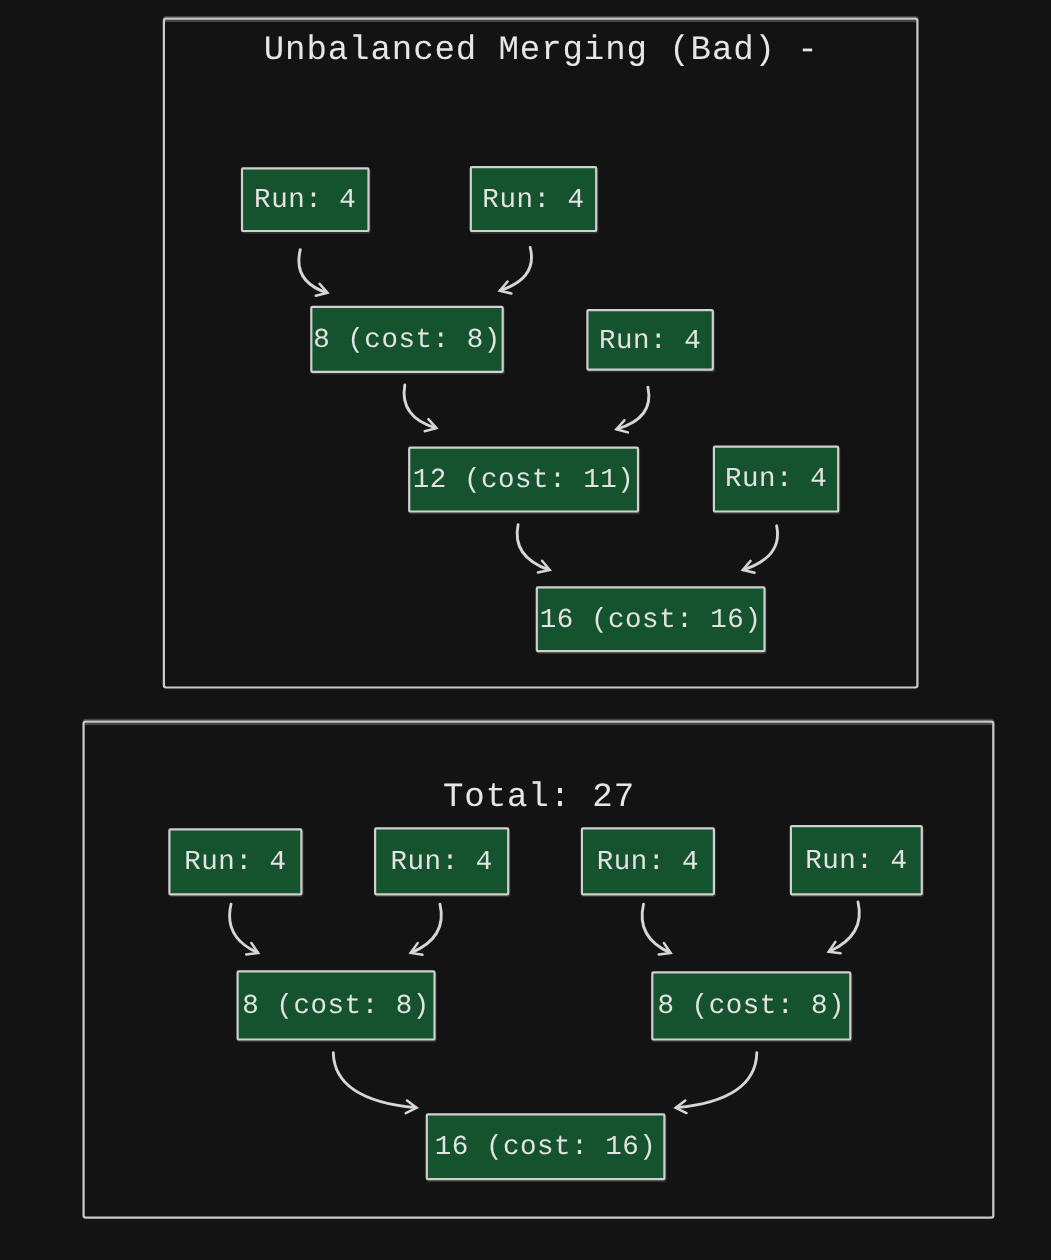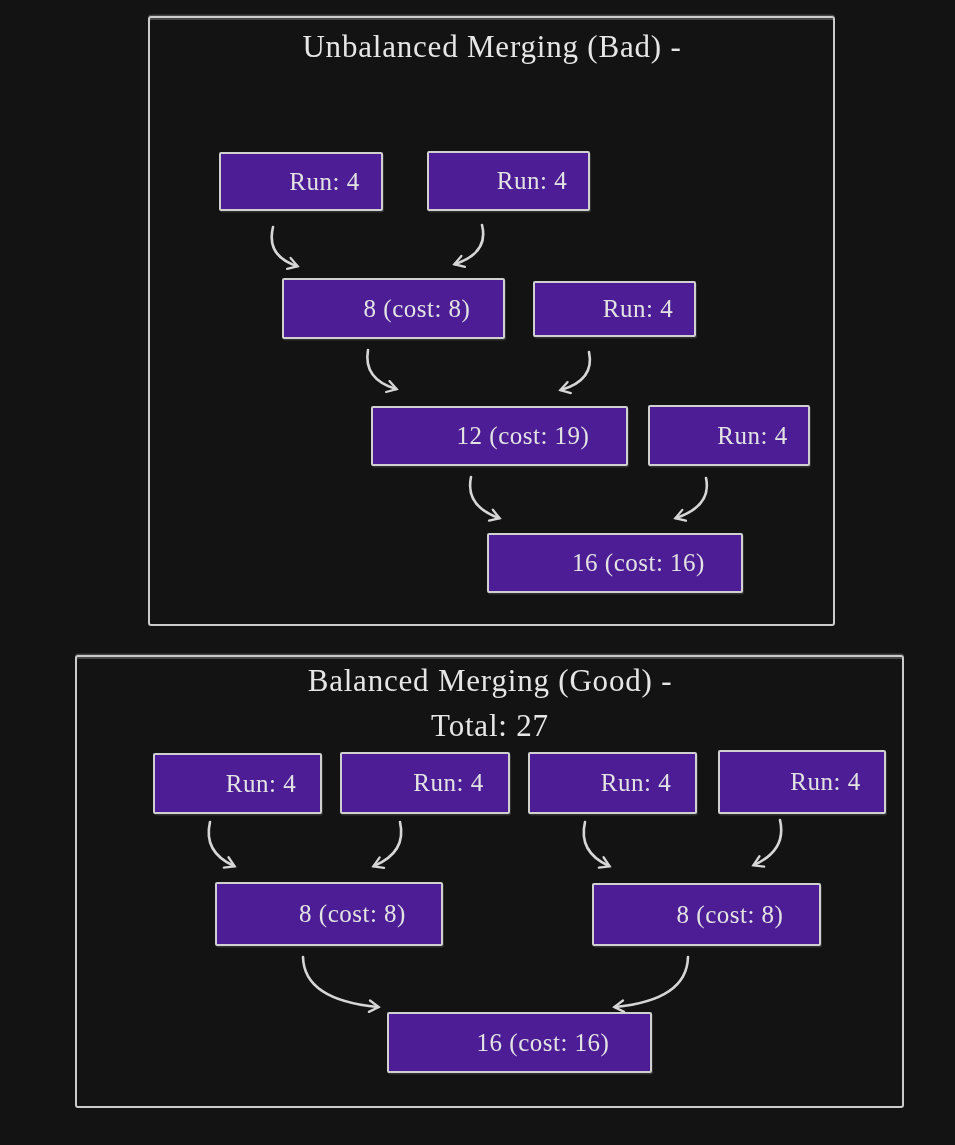--- a/index.html
+++ b/index.html
@@ -5,21 +5,21 @@
   html, body {
     margin: 0;
     padding: 0;
     background: #131313;
   }
   .canvas {
     position: relative;
     width: 955px;
     height: 1145px;
     background: #131313;
-    font-family: Liberation Serif, serif;
+    font-family: Liberation Mono, monospace;
     color: #e3e3e3;
     overflow: hidden;
   }
   .panel {
     position: absolute;
     border: 2.5px solid #cbcbcb;
     border-radius: 3px;
     box-shadow: inset 0 2px 0 rgba(210,210,210,0.28), 0 -1.5px 0 rgba(210,210,210,0.25);
   }
   .panel-title {
@@ -33,24 +33,23 @@
   .node {
     position: absolute;
     border: 2.5px solid #d0d0d0;
     border-radius: 2px;
     display: flex;
     align-items: center;
     justify-content: center;
     font-size: 25px;
     letter-spacing: 0.5px;
     color: #e3e3e3;
-    background: #4c1d95;
+    background: #14532d;
     box-shadow: 1px 1.5px 0 rgba(190,190,190,0.18);
     white-space: nowrap;
-    padding-left: 47px;
   }
   .arrow-layer {
     position: absolute;
     left: 0;
     top: 0;
     width: 955px;
     height: 1145px;
     pointer-events: none;
   }
   .arrow-layer path.arrow {
@@ -65,26 +64,25 @@
 
 <div class="canvas">
 
   <div class="panel" style="left:148px; top:16px; width:683px; height:606px;"></div>
   <div class="panel-title" style="left:148px; top:29px; width:688px;">Unbalanced Merging (Bad) -</div>
 
   <div class="node" style="left:219px; top:152px; width:113px; height:55px;">Run: 4</div>
   <div class="node" style="left:427px; top:151px; width:112px; height:56px;">Run: 4</div>
   <div class="node" style="left:282px; top:278px; width:172px; height:57px;">8 (cost: 8)</div>
   <div class="node" style="left:533px; top:281px; width:112px; height:52px;">Run: 4</div>
-  <div class="node" style="left:371px; top:406px; width:206px; height:56px;">12 (cost: 19)</div>
+  <div class="node" style="left:371px; top:406px; width:206px; height:56px;">12 (cost: 11)</div>
   <div class="node" style="left:648px; top:405px; width:111px; height:57px;">Run: 4</div>
   <div class="node" style="left:487px; top:533px; width:205px; height:56px;">16 (cost: 16)</div>
 
   <div class="panel" style="left:75px; top:655px; width:825px; height:449px;"></div>
-  <div class="panel-title" style="left:75px; top:663px; width:830px;">Balanced Merging (Good) -</div>
   <div class="panel-title" style="left:75px; top:708px; width:830px;">Total: 27</div>
 
   <div class="node" style="left:153px; top:753px; width:118px; height:57px;">Run: 4</div>
   <div class="node" style="left:340px; top:752px; width:119px; height:58px;">Run: 4</div>
   <div class="node" style="left:528px; top:752px; width:118px; height:58px;">Run: 4</div>
   <div class="node" style="left:718px; top:750px; width:117px; height:60px;">Run: 4</div>
   <div class="node" style="left:215px; top:882px; width:177px; height:60px;">8 (cost: 8)</div>
   <div class="node" style="left:592px; top:883px; width:178px; height:59px;">8 (cost: 8)</div>
   <div class="node" style="left:387px; top:1012px; width:214px; height:57px;">16 (cost: 16)</div>
 

